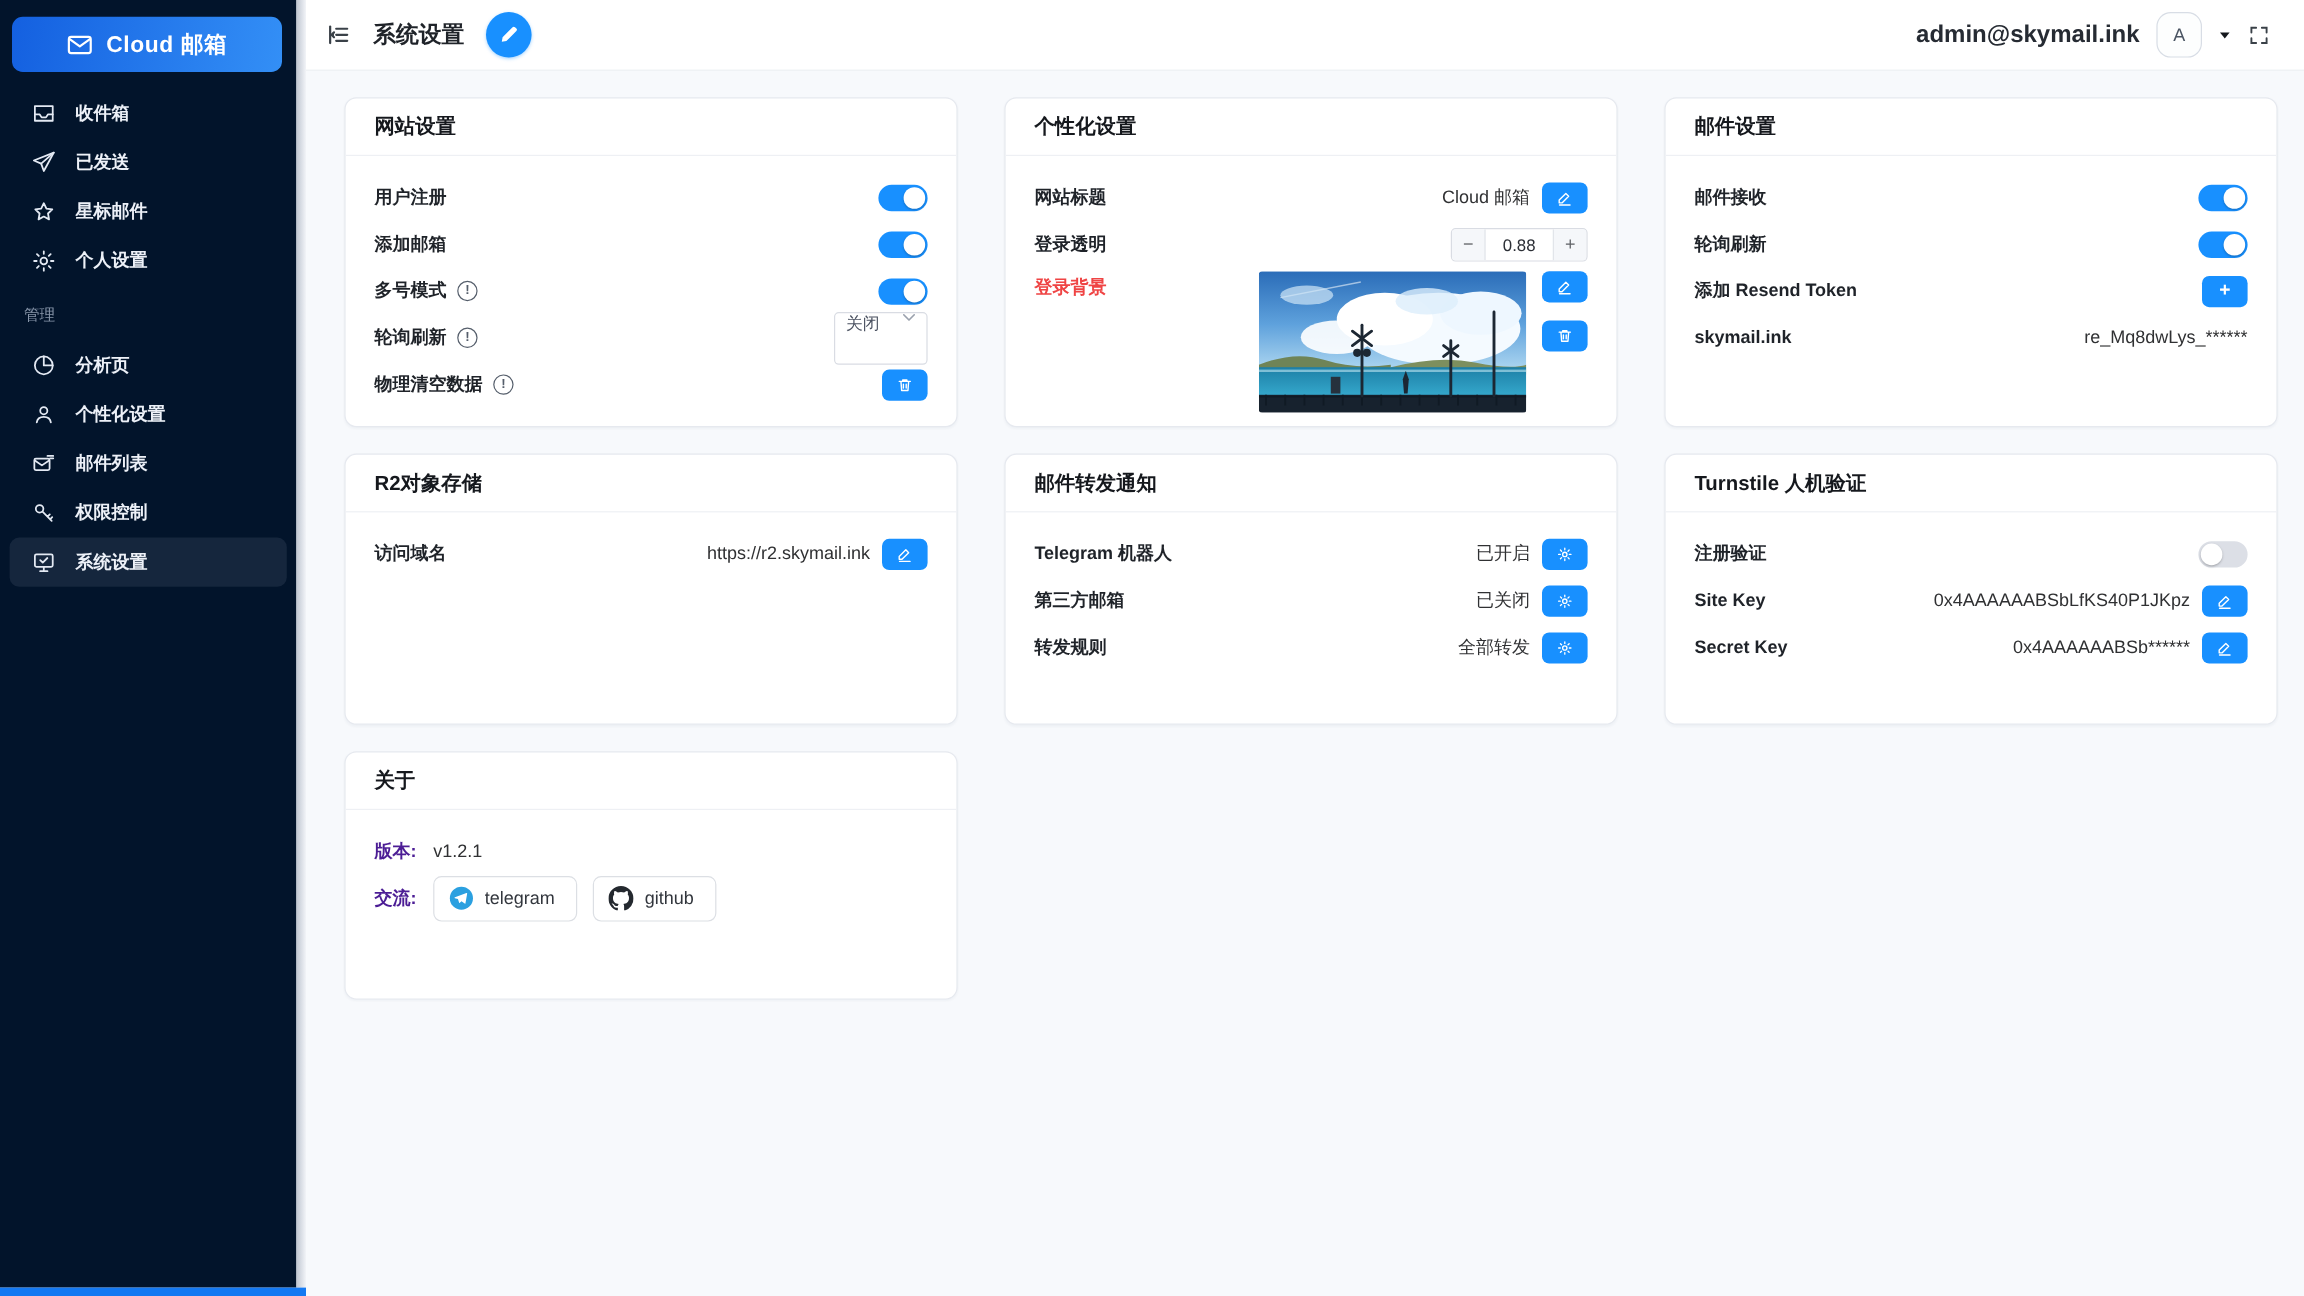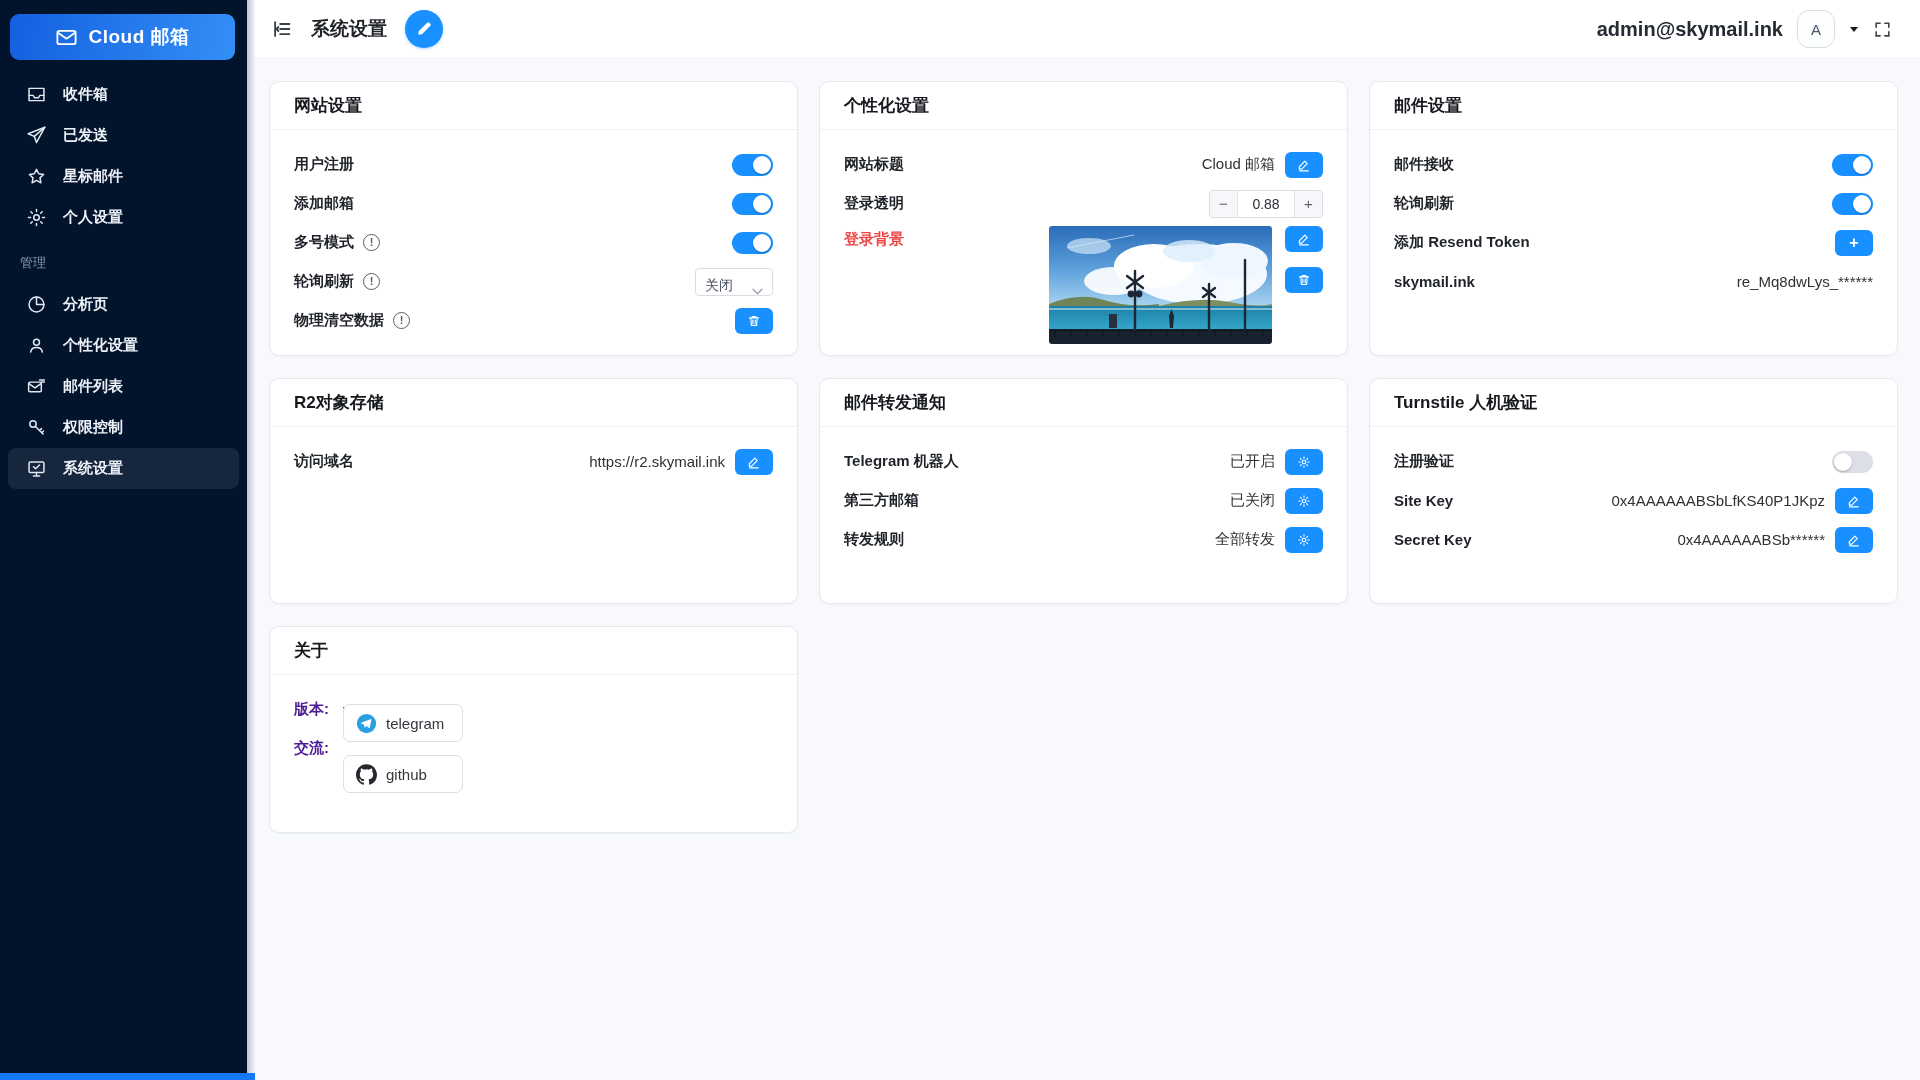--- a/index.html
+++ b/index.html
@@ -34,21 +34,21 @@
   .header-right{margin-left:auto;display:flex;align-items:center;gap:14px;}
   .user-email{font-size:20px;font-weight:700;color:#262b33;}
   .avatar-chip{width:38px;height:38px;border:1px solid #d8dde5;border-radius:12px;background:#fdfefe;
     display:flex;align-items:center;justify-content:center;font-size:15px;color:#4b5563;cursor:pointer;}
   .caret{cursor:pointer;display:flex;align-items:center;}
   .fs-btn{cursor:pointer;display:flex;align-items:center;}
 
   
   .main{position:absolute;left:255px;top:59px;width:1665px;height:1021px;padding:22px 22px 0 14px;}
   .grid{display:grid;grid-template-columns:529px 529px 529px;column-gap:21px;row-gap:22px;align-items:start;}
-  .card{background:#fff;border:1px solid #e6e9ef;border-radius:10px;box-shadow:0 1px 2px rgba(20,40,80,.04);overflow:hidden;}
+  .card{background:#fff;border:1px solid #e6e9ef;border-radius:10px;box-shadow:0 1px 2px rgba(20,40,80,.04);overflow:hidden;margin-left:18px;}
   .card.h1{height:275px}.card.h2{height:226px}.card.h3{height:207px}
   .card-head{height:48px;display:flex;align-items:center;padding:0 24px;border-bottom:1px solid #eef0f4;
     font-size:17px;font-weight:700;color:#15181d;}
   .card-body{padding:15px 24px 0;}
   .row{height:39px;display:flex;align-items:center;}
   .row .lbl{font-size:15px;font-weight:700;color:#1f2329;display:flex;align-items:center;gap:9px;text-align:center;}
   .row .right{margin-left:auto;display:flex;align-items:center;gap:10px;}
   .val{font-size:15px;color:#303133;font-weight:400;}
   .info-dot{width:17px;height:17px;border:1.5px solid #555e6b;border-radius:50%;color:#555e6b;
     font-size:11px;font-weight:700;display:flex;align-items:center;justify-content:center;line-height:1;}
@@ -57,42 +57,42 @@
   .toggle{width:41px;height:22px;border-radius:11px;position:relative;cursor:pointer;}
   .toggle.on{background:#1890ff;}
   .toggle.off{background:#dcdfe6;}
   .toggle .knob{position:absolute;top:2px;width:18px;height:18px;border-radius:50%;background:#fff;
     box-shadow:0 1px 2px rgba(0,0,0,.25);}
   .toggle.on .knob{right:2px;}
   .toggle.off .knob{left:2px;}
   .btn-sm{width:38px;height:26px;border-radius:6px;background:#1890ff;border:none;cursor:pointer;
     display:flex;align-items:center;justify-content:center;color:#fff;padding:0;}
   .btn-sm.plus{font-size:16px;font-weight:700;line-height:1;}
-  .select{width:78px;height:28px;border:1px solid #d9dce3;border-radius:4px;background:#fff;cursor:pointer;
-    display:flex;align-items:flex-end;justify-content:space-between;padding:0 9px;font-size:14px;color:#4a5160;}
+  .select{width:78px;height:44px;border:1px solid #d9dce3;border-radius:4px;background:#fff;cursor:pointer;
+    display:flex;align-items:flex-start;justify-content:space-between;padding:0 9px;font-size:14px;color:#4a5160;}
   .stepper{display:flex;width:114px;height:28px;border:1px solid #d9dce3;border-radius:4px;overflow:hidden;background:#fff;}
   .stepper .st-btn{width:28px;background:#f5f7fa;display:flex;align-items:center;justify-content:center;
     color:#606266;font-size:15px;cursor:pointer;border:none;padding:0;}
   .stepper .st-minus{border-right:1px solid #e2e5ea;}
   .stepper .st-plus{border-left:1px solid #e2e5ea;}
   .stepper .st-val{flex:1;display:flex;align-items:center;justify-content:center;font-size:14px;color:#2c2f36;}
 
   
   .bg-row{display:flex;align-items:flex-start;margin-top:3px;}
   .bg-row .lbl{font-size:15px;font-weight:700;color:#ef4444;margin-top:4px;}
   .bg-right{margin-left:auto;display:flex;align-items:flex-start;gap:13px;}
   .thumb{width:223px;height:118px;border-radius:3px;overflow:hidden;display:block;cursor:pointer;}
   .thumb-btns{display:flex;flex-direction:column;gap:15px;}
 
   
   .about-row{height:39px;display:flex;align-items:center;gap:14px;}
   .about-lbl{font-size:15px;font-weight:700;color:#4c1d95;}
   .link-btn{height:38px;border:1px solid #dcdfe4;border-radius:7px;background:#fff;cursor:pointer;
     display:flex;align-items:center;gap:9px;padding:0 18px 0 12px;font-size:15px;color:#32363d;}
-  .about-row .btns{display:flex;gap:13px;flex-direction:column;}
+  .about-row .btns{display:flex;gap:13px;}
 </style>
 </head>
 <body>
 
 <nav class="sidebar">
   <div class="logo-btn">
     <span style="display:flex">
       <svg width="23" height="23" viewBox="0 0 24 24" fill="none" stroke="#fff" stroke-width="1.9" stroke-linecap="round" stroke-linejoin="round">
           <rect x="2.5" y="5" width="19" height="14" rx="2"></rect>
           <path d="M3.5 7.2 12 13.2 20.5 7.2"></path>

